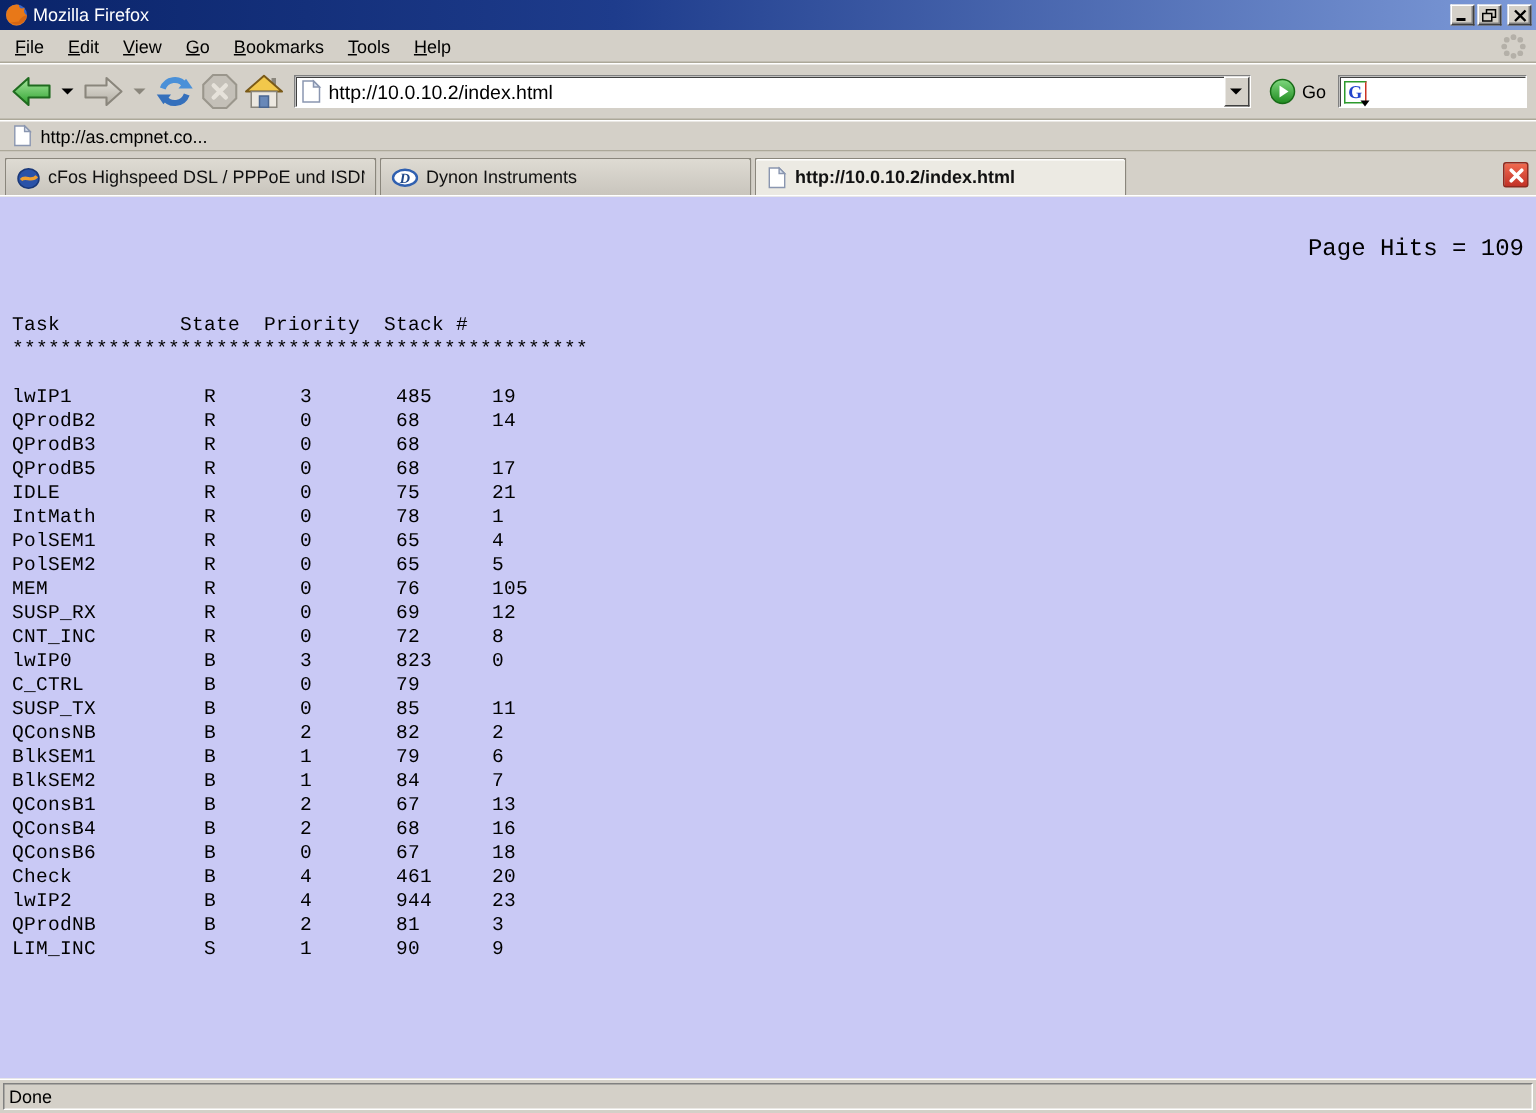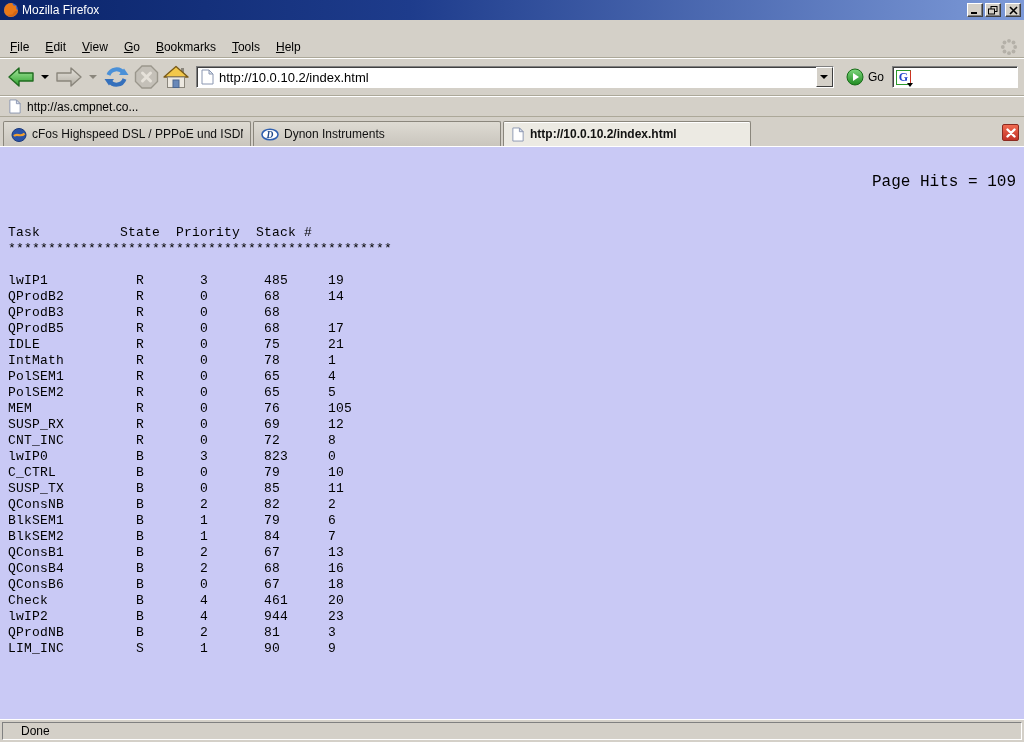--- a/index.html
+++ b/index.html
@@ -20,21 +20,21 @@
   .titlebar .title{color:#fff;font-weight:normal;font-size:12px;flex:1;line-height:20px;}
   .winbtns{display:flex;gap:2px;}
   .winbtn{width:16px;height:14px;background:var(--chrome);
     border:1px solid;border-color:#fff #404040 #404040 #fff;
     box-shadow:inset -1px -1px 0 #808080;
     display:inline-flex;align-items:center;justify-content:center;padding:0;cursor:default;}
   .winbtn.close{margin-left:2px;}
 
   
   .menubar{height:22px;flex:none;background:var(--chrome);display:flex;align-items:center;
-    border-bottom:1px solid #aca899;padding:0 2px;margin-top:16px;}
+    border-bottom:1px solid #aca899;padding:0 2px;}
   .menu-item{font-size:12px;padding:0 8px;line-height:20px;color:#000;cursor:default;}
   .menu-item u{text-decoration:underline;}
   .menubar .spring{flex:1;}
   .throbber{width:18px;height:18px;display:inline-flex;margin-right:4px;}
 
   
   .navbar{height:38px;flex:none;background:var(--chrome);display:flex;align-items:center;
     border-top:1px solid #fff;border-bottom:1px solid #aca899;padding:0 6px;gap:2px;}
   .navbtn{background:none;border:none;display:inline-flex;align-items:center;padding:1px;cursor:default;}
   .caret{width:0;height:0;border-left:4px solid transparent;border-right:4px solid transparent;
@@ -90,21 +90,21 @@
     letter-spacing:0.2px;line-height:16px;color:#000;}
   .pre{white-space:pre;}
   .spacer16{height:16px;}
   .trow{display:grid;grid-template-columns:128px 64px 64px 64px auto;}
   .trow .cell{white-space:pre;}
 
   
   .statusbar{height:23px;flex:none;background:var(--chrome);padding:2px 2px 3px 2px;
     border-top:1px solid #fff;}
   .status-panel{height:18px;border:1px solid;border-color:#808080 #fff #fff #808080;
-    display:flex;align-items:center;padding-left:18px;font-size:12px;color:#000;}
+    display:flex;align-items:center;padding-left:3px;font-size:12px;color:#000;}
 </style>
 </head>
 <body>
 
 <div class="window">
 
   <div class="titlebar">
     <span class="ff-icon">
       <svg width="16" height="16" viewBox="0 0 16 16">
         <circle cx="8" cy="8" r="7" fill="#3a66c8"></circle>
@@ -380,21 +380,20 @@
             <span class="cell c-state">B</span>
             <span class="cell c-priority">3</span>
             <span class="cell c-stack">823</span>
             <span class="cell c-num">0</span>
           </div>
           <div class="trow mono">
             <span class="cell c-task">C_CTRL</span>
             <span class="cell c-state">B</span>
             <span class="cell c-priority">0</span>
             <span class="cell c-stack">79</span>
-            <span class="cell c-num">10</span>
           </div>
           <div class="trow mono">
             <span class="cell c-task">SUSP_TX</span>
             <span class="cell c-state">B</span>
             <span class="cell c-priority">0</span>
             <span class="cell c-stack">85</span>
             <span class="cell c-num">11</span>
           </div>
           <div class="trow mono">
             <span class="cell c-task">QConsNB</span>

